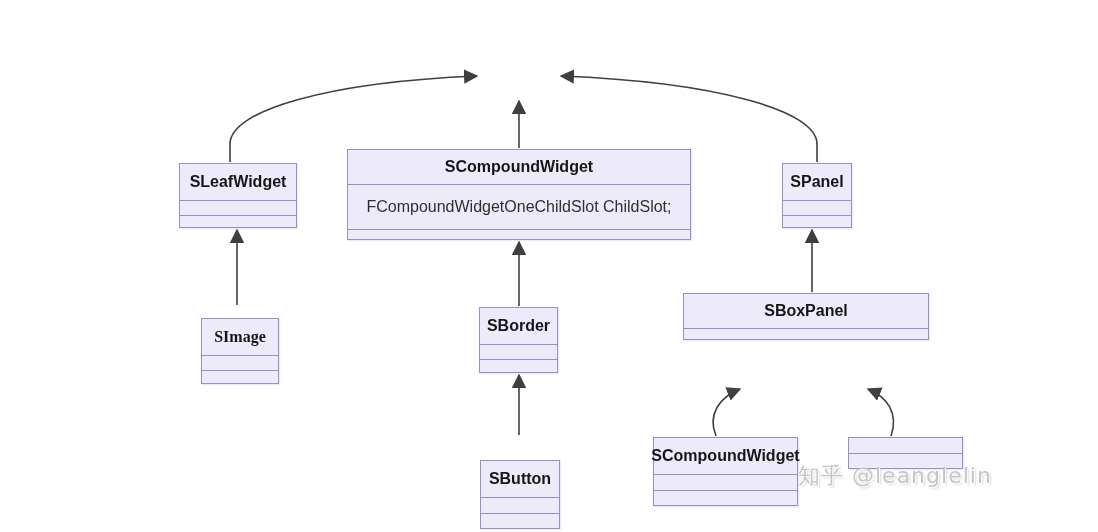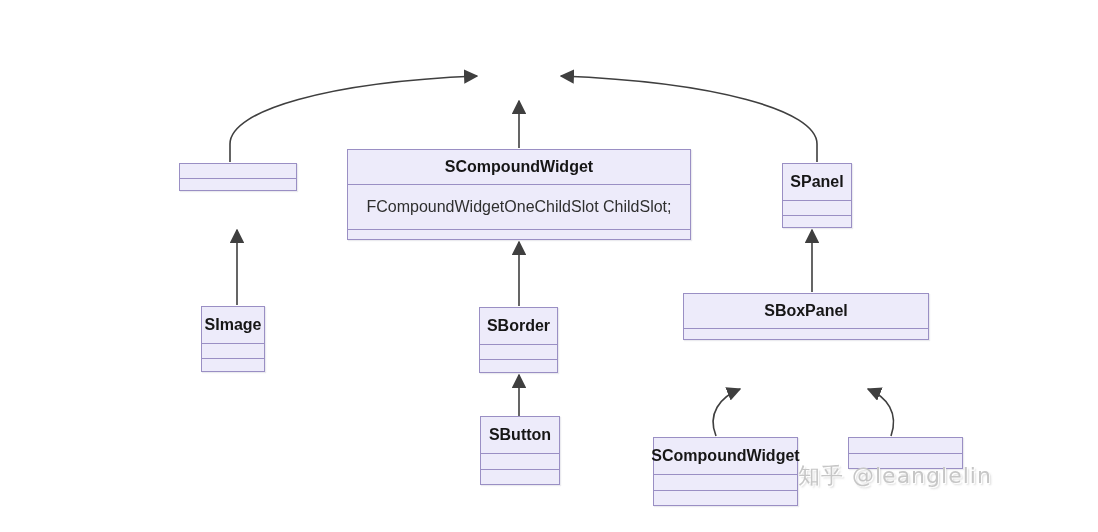--- a/index.html
+++ b/index.html
@@ -72,54 +72,55 @@
       <path d="M 519 306 L 519 242" marker-end="url(#arr)"></path>
       <path d="M 519 435 L 519 375" marker-end="url(#arr)"></path>
       <path d="M 812 292 L 812 230" marker-end="url(#arr)"></path>
       <path d="M 716 436 C 707 414 720 397 740 389" marker-end="url(#arr)"></path>
       <path d="M 891 436 C 899 413 887 397 868 389" marker-end="url(#arr)"></path>
     </g>
   </svg>
 
 
   <div class="cls" style="left:179px;top:163px;width:118px;">
+    <div class="cls-title" style="height:37px">SLeafWidget</div>
     <div class="cls-attr" style="height:15px"></div>
     <div class="cls-meth" style="height:11px"></div>
   </div>
 
   <div class="cls" style="left:347px;top:149px;width:344px;">
     <div class="cls-title" style="height:35px">SCompoundWidget</div>
     <div class="cls-attr" style="height:45px">FCompoundWidgetOneChildSlot ChildSlot;</div>
     <div class="cls-meth" style="height:9px"></div>
   </div>
 
   <div class="cls" style="left:782px;top:163px;width:70px;">
     <div class="cls-title" style="height:37px">SPanel</div>
     <div class="cls-attr" style="height:15px"></div>
     <div class="cls-meth" style="height:11px"></div>
   </div>
 
-  <div class="cls" style="left:201px;top:306px;width:64px;">
+  <div class="cls" style="left:201px;top:318px;width:78px;font-family:Liberation Serif, serif;">
     <div class="cls-title" style="height:37px">SImage</div>
     <div class="cls-attr" style="height:15px"></div>
     <div class="cls-meth" style="height:12px"></div>
   </div>
 
   <div class="cls" style="left:479px;top:307px;width:79px;text-align:center;">
     <div class="cls-title" style="height:37px">SBorder</div>
     <div class="cls-attr" style="height:15px"></div>
     <div class="cls-meth" style="height:12px"></div>
   </div>
 
   <div class="cls" style="left:683px;top:293px;width:246px;">
     <div class="cls-title" style="height:35px">SBoxPanel</div>
     <div class="cls-meth" style="height:10px"></div>
   </div>
 
-  <div class="cls" style="left:480px;top:416px;width:80px;text-align:right;">
+  <div class="cls" style="left:480px;top:460px;width:80px;text-align:right;">
     <div class="cls-title" style="height:37px">SButton</div>
     <div class="cls-attr" style="height:16px"></div>
     <div class="cls-meth" style="height:14px"></div>
   </div>
 
   <div class="cls" style="left:653px;top:437px;width:145px;">
     <div class="cls-title" style="height:37px">SCompoundWidget</div>
     <div class="cls-attr" style="height:16px"></div>
     <div class="cls-meth" style="height:14px"></div>
   </div>

